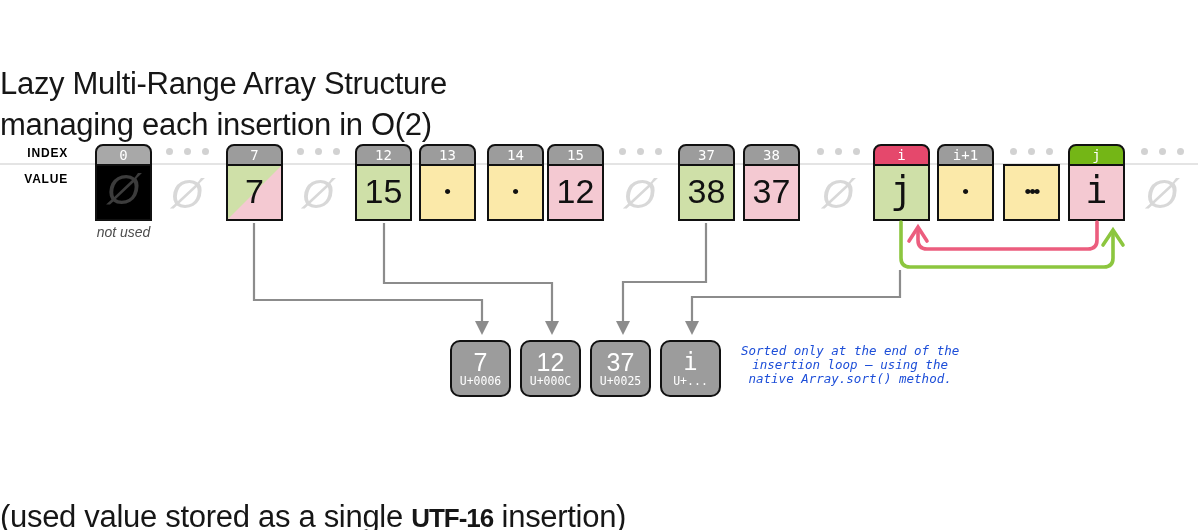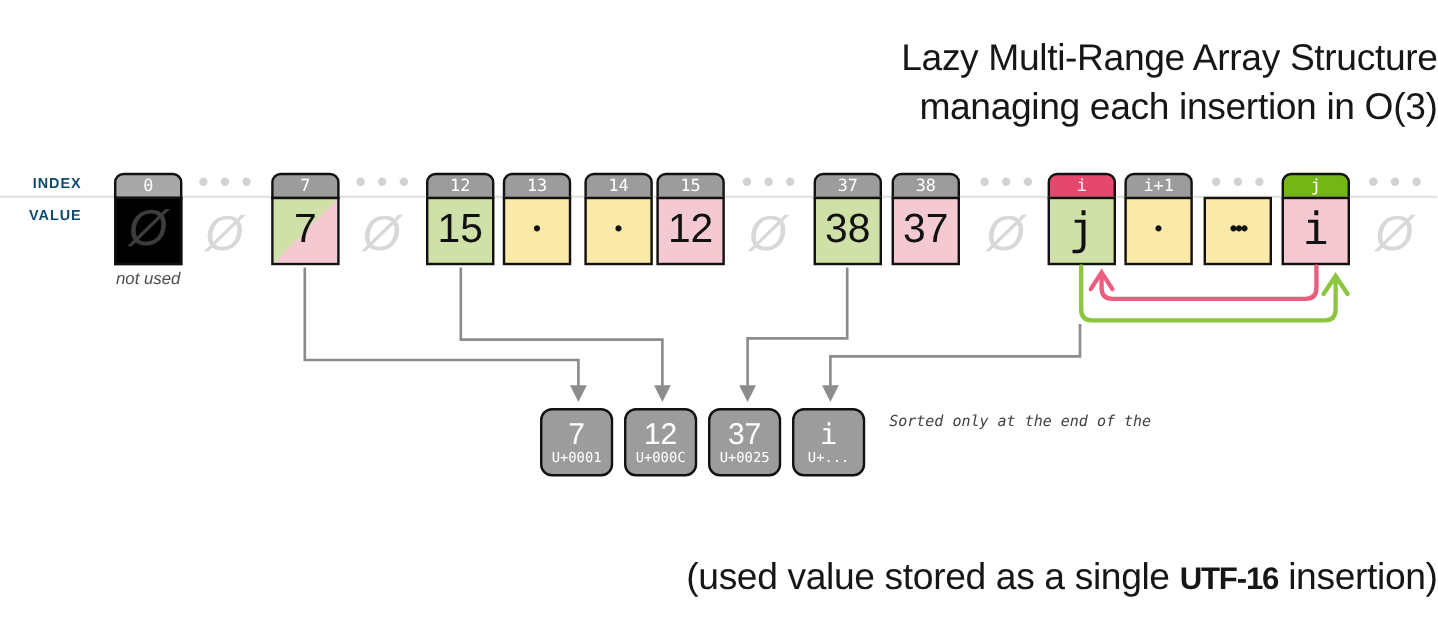--- a/index.html
+++ b/index.html
@@ -1,26 +1,26 @@
 <!DOCTYPE html>
 <html><head>
 <meta charset="utf-8">
 <style>
   html,body{margin:0;padding:0;background:#fff;}
   #canvas{position:relative;width:1198px;height:530px;background:#ffffff;overflow:hidden;
           font-family:"Liberation Sans",sans-serif;}
   .abs{position:absolute;}
   
-  .title{left:0;right:0;text-align:right;color:#161616;font-size:31px;letter-spacing:-0.3px;}
+  .title{left:0;right:0;text-align:left;color:#161616;font-size:31px;letter-spacing:-0.3px;margin-top:36px;}
   .title.t1{top:30px;} .title.t2{top:71px;}
   .title.b1{top:421px;} .title.b2{top:463px;}
   .utf{font-size:26px;letter-spacing:-1px;font-weight:bold;}
   
   .rowlabel{left:8px;width:60px;text-align:right;font-size:12px;font-weight:bold;
-            color:#0c4a6e;letter-spacing:0.8px;}
+            color:#000000;letter-spacing:0.8px;}
   
   #rule{left:0;top:163px;width:1198px;height:2px;background:#e4e4e4;}
   
   .cell{position:absolute;top:144px;width:57px;}
   .cell-header{box-sizing:border-box;height:22px;border:2.5px solid #111;
                border-radius:8px 8px 0 0;display:flex;align-items:center;justify-content:center;
                font-family:"DejaVu Sans Mono",monospace;font-size:14px;color:#fff;line-height:1;}
   .hdr-gray{background:#9c9c9c;} .hdr-gray0{background:#a8a8a8;}
   .hdr-crimson{background:#e5486c;} .hdr-green{background:#74b616;}
   .cell-body{box-sizing:border-box;height:57px;margin-top:-2.5px;border:2.5px solid #111;
@@ -43,31 +43,31 @@
             font-size:14px;color:#4d4d4d;}
   
   .cbox{position:absolute;top:340px;width:61px;height:57px;box-sizing:border-box;
         background:#9c9c9c;border:2.5px solid #111;border-radius:10px;
         display:flex;flex-direction:column;align-items:center;justify-content:center;}
   .cbox .num{font-size:25px;color:#fff;line-height:26px;}
   .cbox .num.mono{font-family:"DejaVu Sans Mono",monospace;font-size:24px;}
   .cbox .code{font-family:"DejaVu Sans Mono",monospace;font-size:11.5px;color:#fff;line-height:13px;}
   
   #sort-note{left:741px;top:344px;font-family:"DejaVu Sans Mono",monospace;font-style:italic;
-             font-size:12.5px;line-height:13.8px;color:#404040;white-space:nowrap;text-align:center;}
+             font-size:12.5px;line-height:13.8px;color:#1d4ed8;white-space:nowrap;text-align:center;}
   
   #overlay{position:absolute;left:0;top:0;pointer-events:none;}
 </style>
 </head>
 <body>
 
 <div id="canvas">
 
   <div class="abs title t1">Lazy Multi-Range Array Structure</div>
-  <div class="abs title t2">managing each insertion in O(3)</div>
+  <div class="abs title t2">managing each insertion in O(2)</div>
 
   <div class="abs rowlabel" style="top:146px">INDEX</div>
   <div class="abs rowlabel" style="top:172px">VALUE</div>
 
   <div class="abs" id="rule"></div>
 
   <div id="cells-layer">
       <div class="cell" style="left: 95px;">
         <div class="cell-header hdr-gray0">0</div>
         <div class="cell-body bd-black">
@@ -171,21 +171,21 @@
       </div>
       <div class="abs dots" style="left: 1162px;">
         <span class="dot"></span>
         <span class="dot"></span>
         <span class="dot"></span>
       </div>
     </div>
   <div id="companion-layer">
       <div class="cbox" style="left: 450px;">
         <div class="num">7</div>
-        <div class="code">U+0001</div>
+        <div class="code">U+0006</div>
       </div>
       <div class="cbox" style="left: 520px;">
         <div class="num">12</div>
         <div class="code">U+000C</div>
       </div>
       <div class="cbox" style="left: 590px;">
         <div class="num">37</div>
         <div class="code">U+0025</div>
       </div>
       <div class="cbox" style="left: 660px;">
@@ -212,18 +212,20 @@
     <g fill="none" stroke-linecap="round">
       <path stroke="#8cc63f" stroke-width="3.6" d="M901 222 V258 Q901 267 910 267 H1104 Q1113 267 1113 258 V233"></path>
       <path stroke="#8cc63f" stroke-width="3.6" d="M1103 245 L1113 230 L1123 245"></path>
       <path stroke="#ec5d7e" stroke-width="3.6" d="M1097 222 V240 Q1097 249 1088 249 H927 Q918 249 918 240 V229"></path>
       <path stroke="#ec5d7e" stroke-width="3.6" d="M909 241 L918 227 L927 241"></path>
     </g>
   </svg>
 
   <div class="abs" id="sort-note">
       <div>Sorted only at the end of the</div>
+      <div>insertion loop — using the</div>
+      <div>native Array.sort() method.</div>
     </div>
 
   <div class="abs title b2"><span>(used value stored as a single </span><span class="utf">UTF-16</span><span> insertion)</span></div>
 
 <div class="abs footnote" style="left: 123.5px;">not used</div>
   </div>
 
 </body></html>

